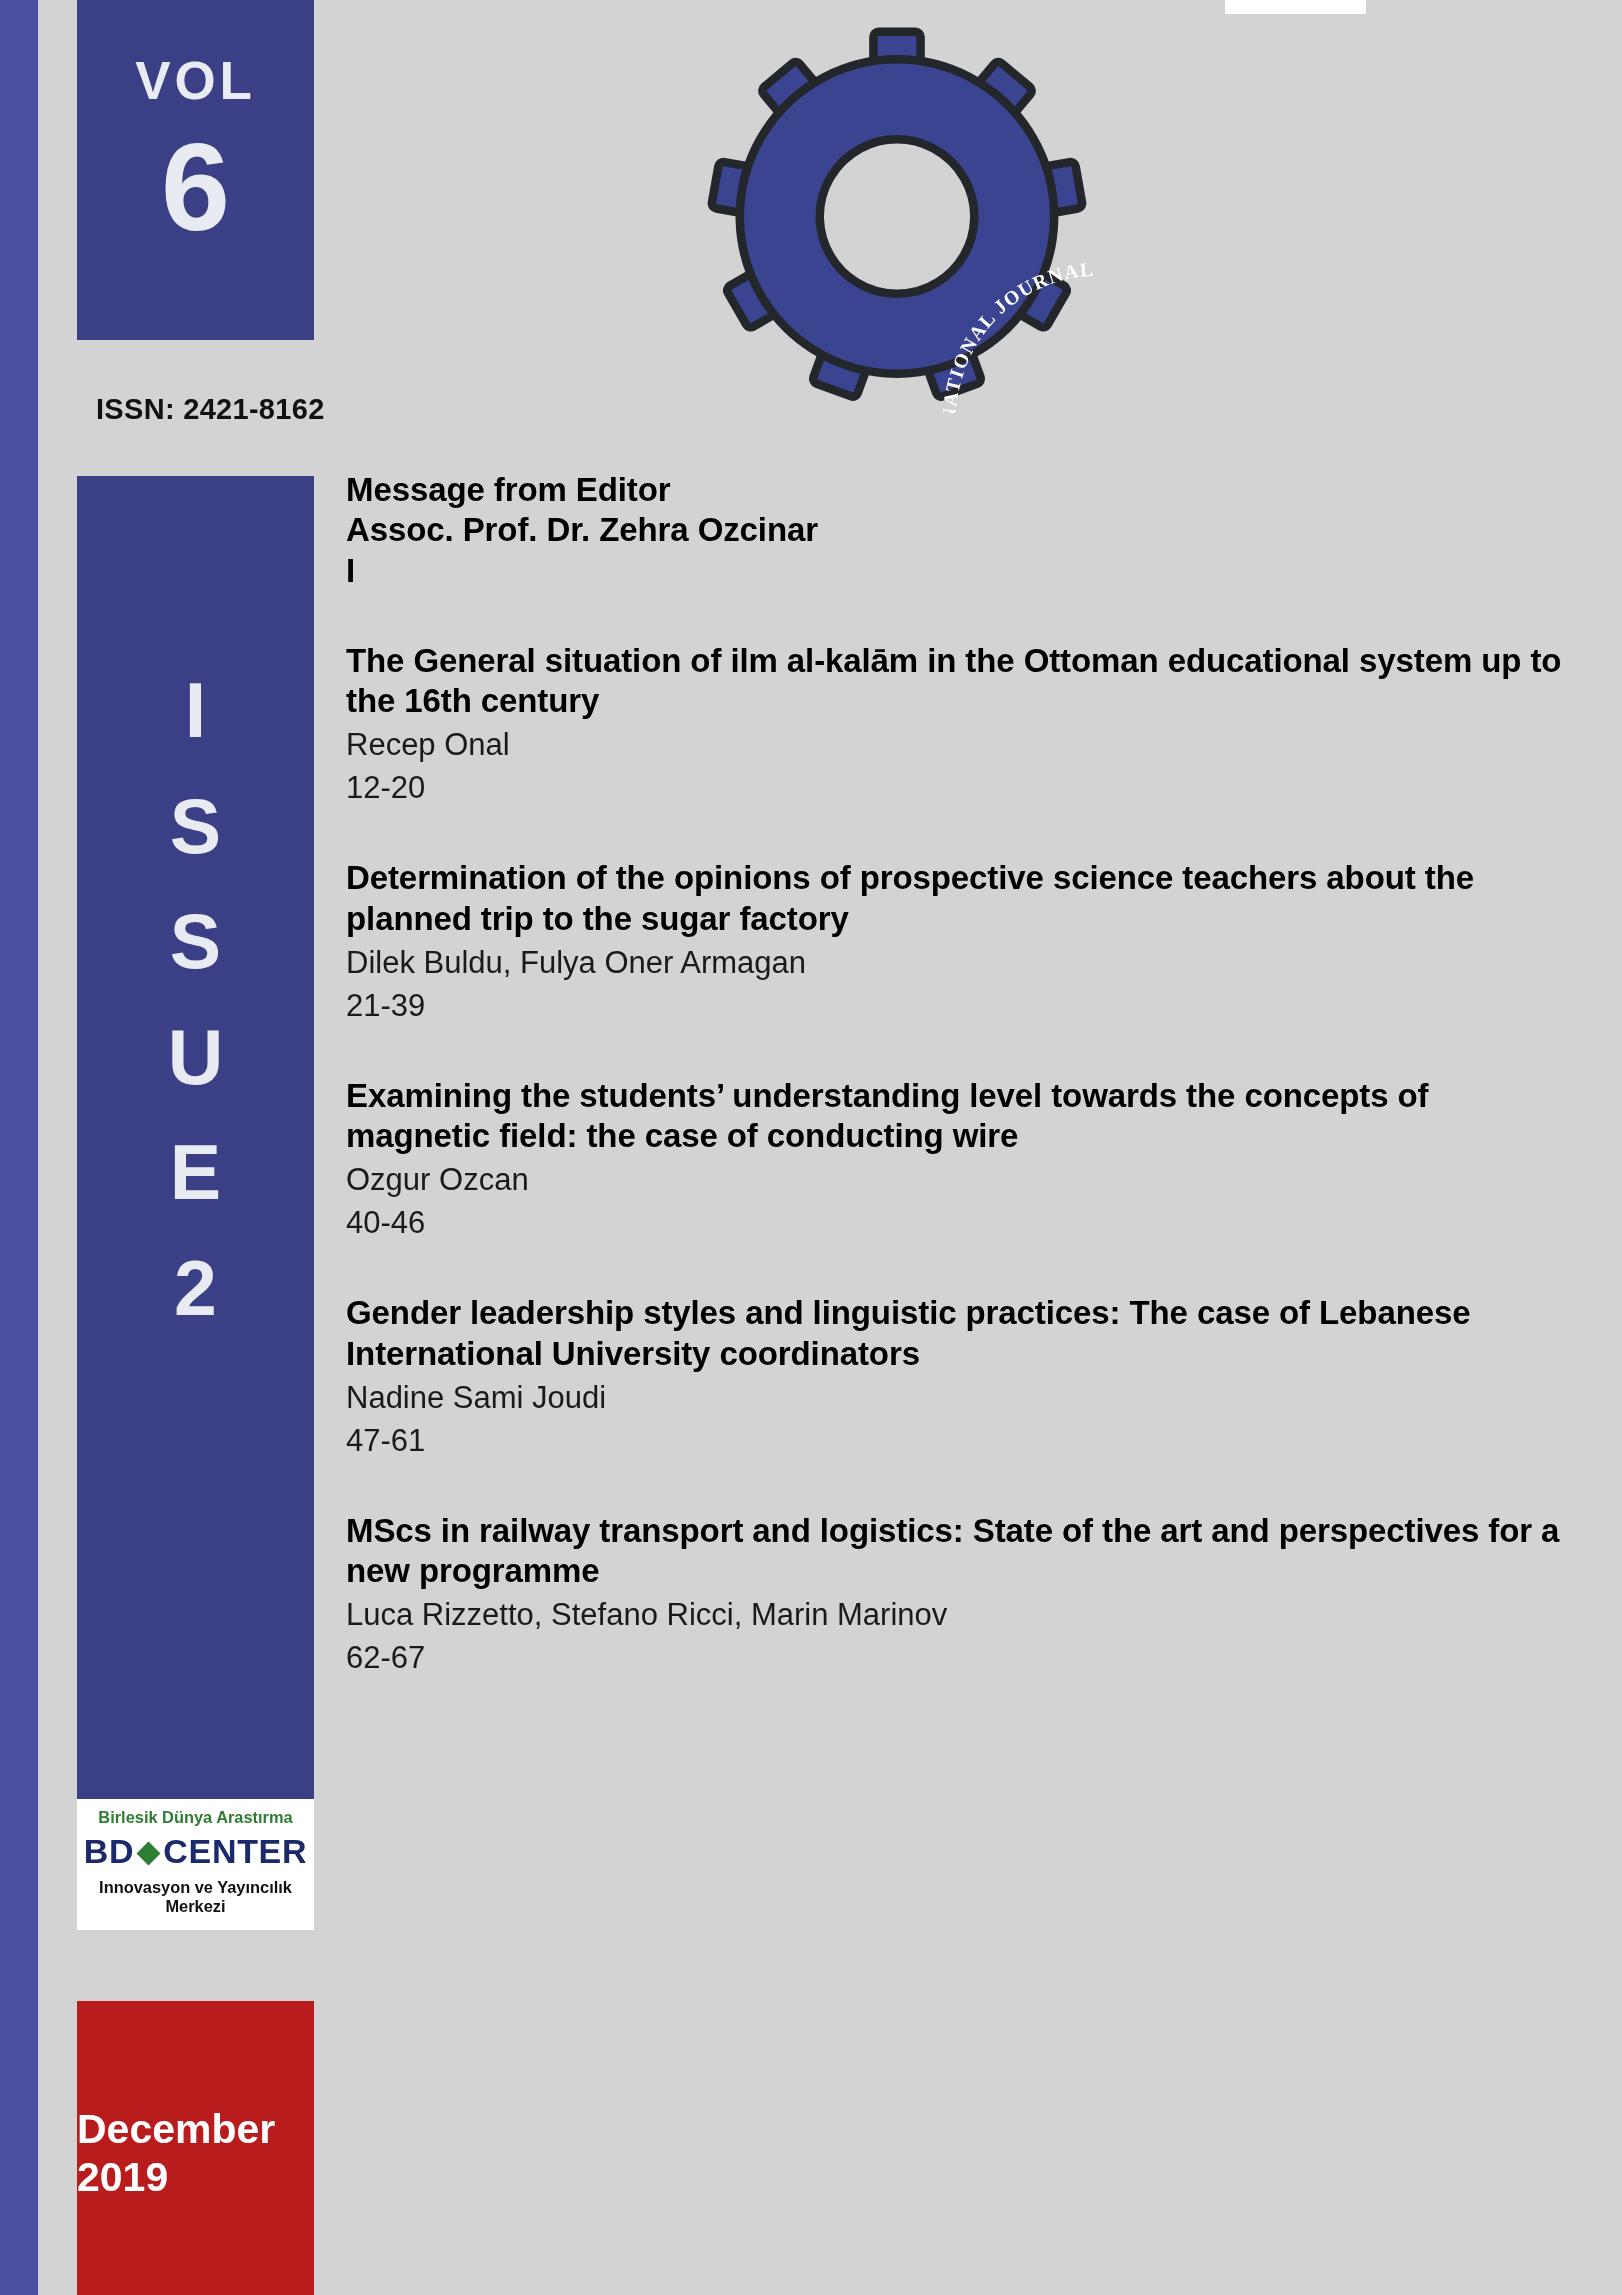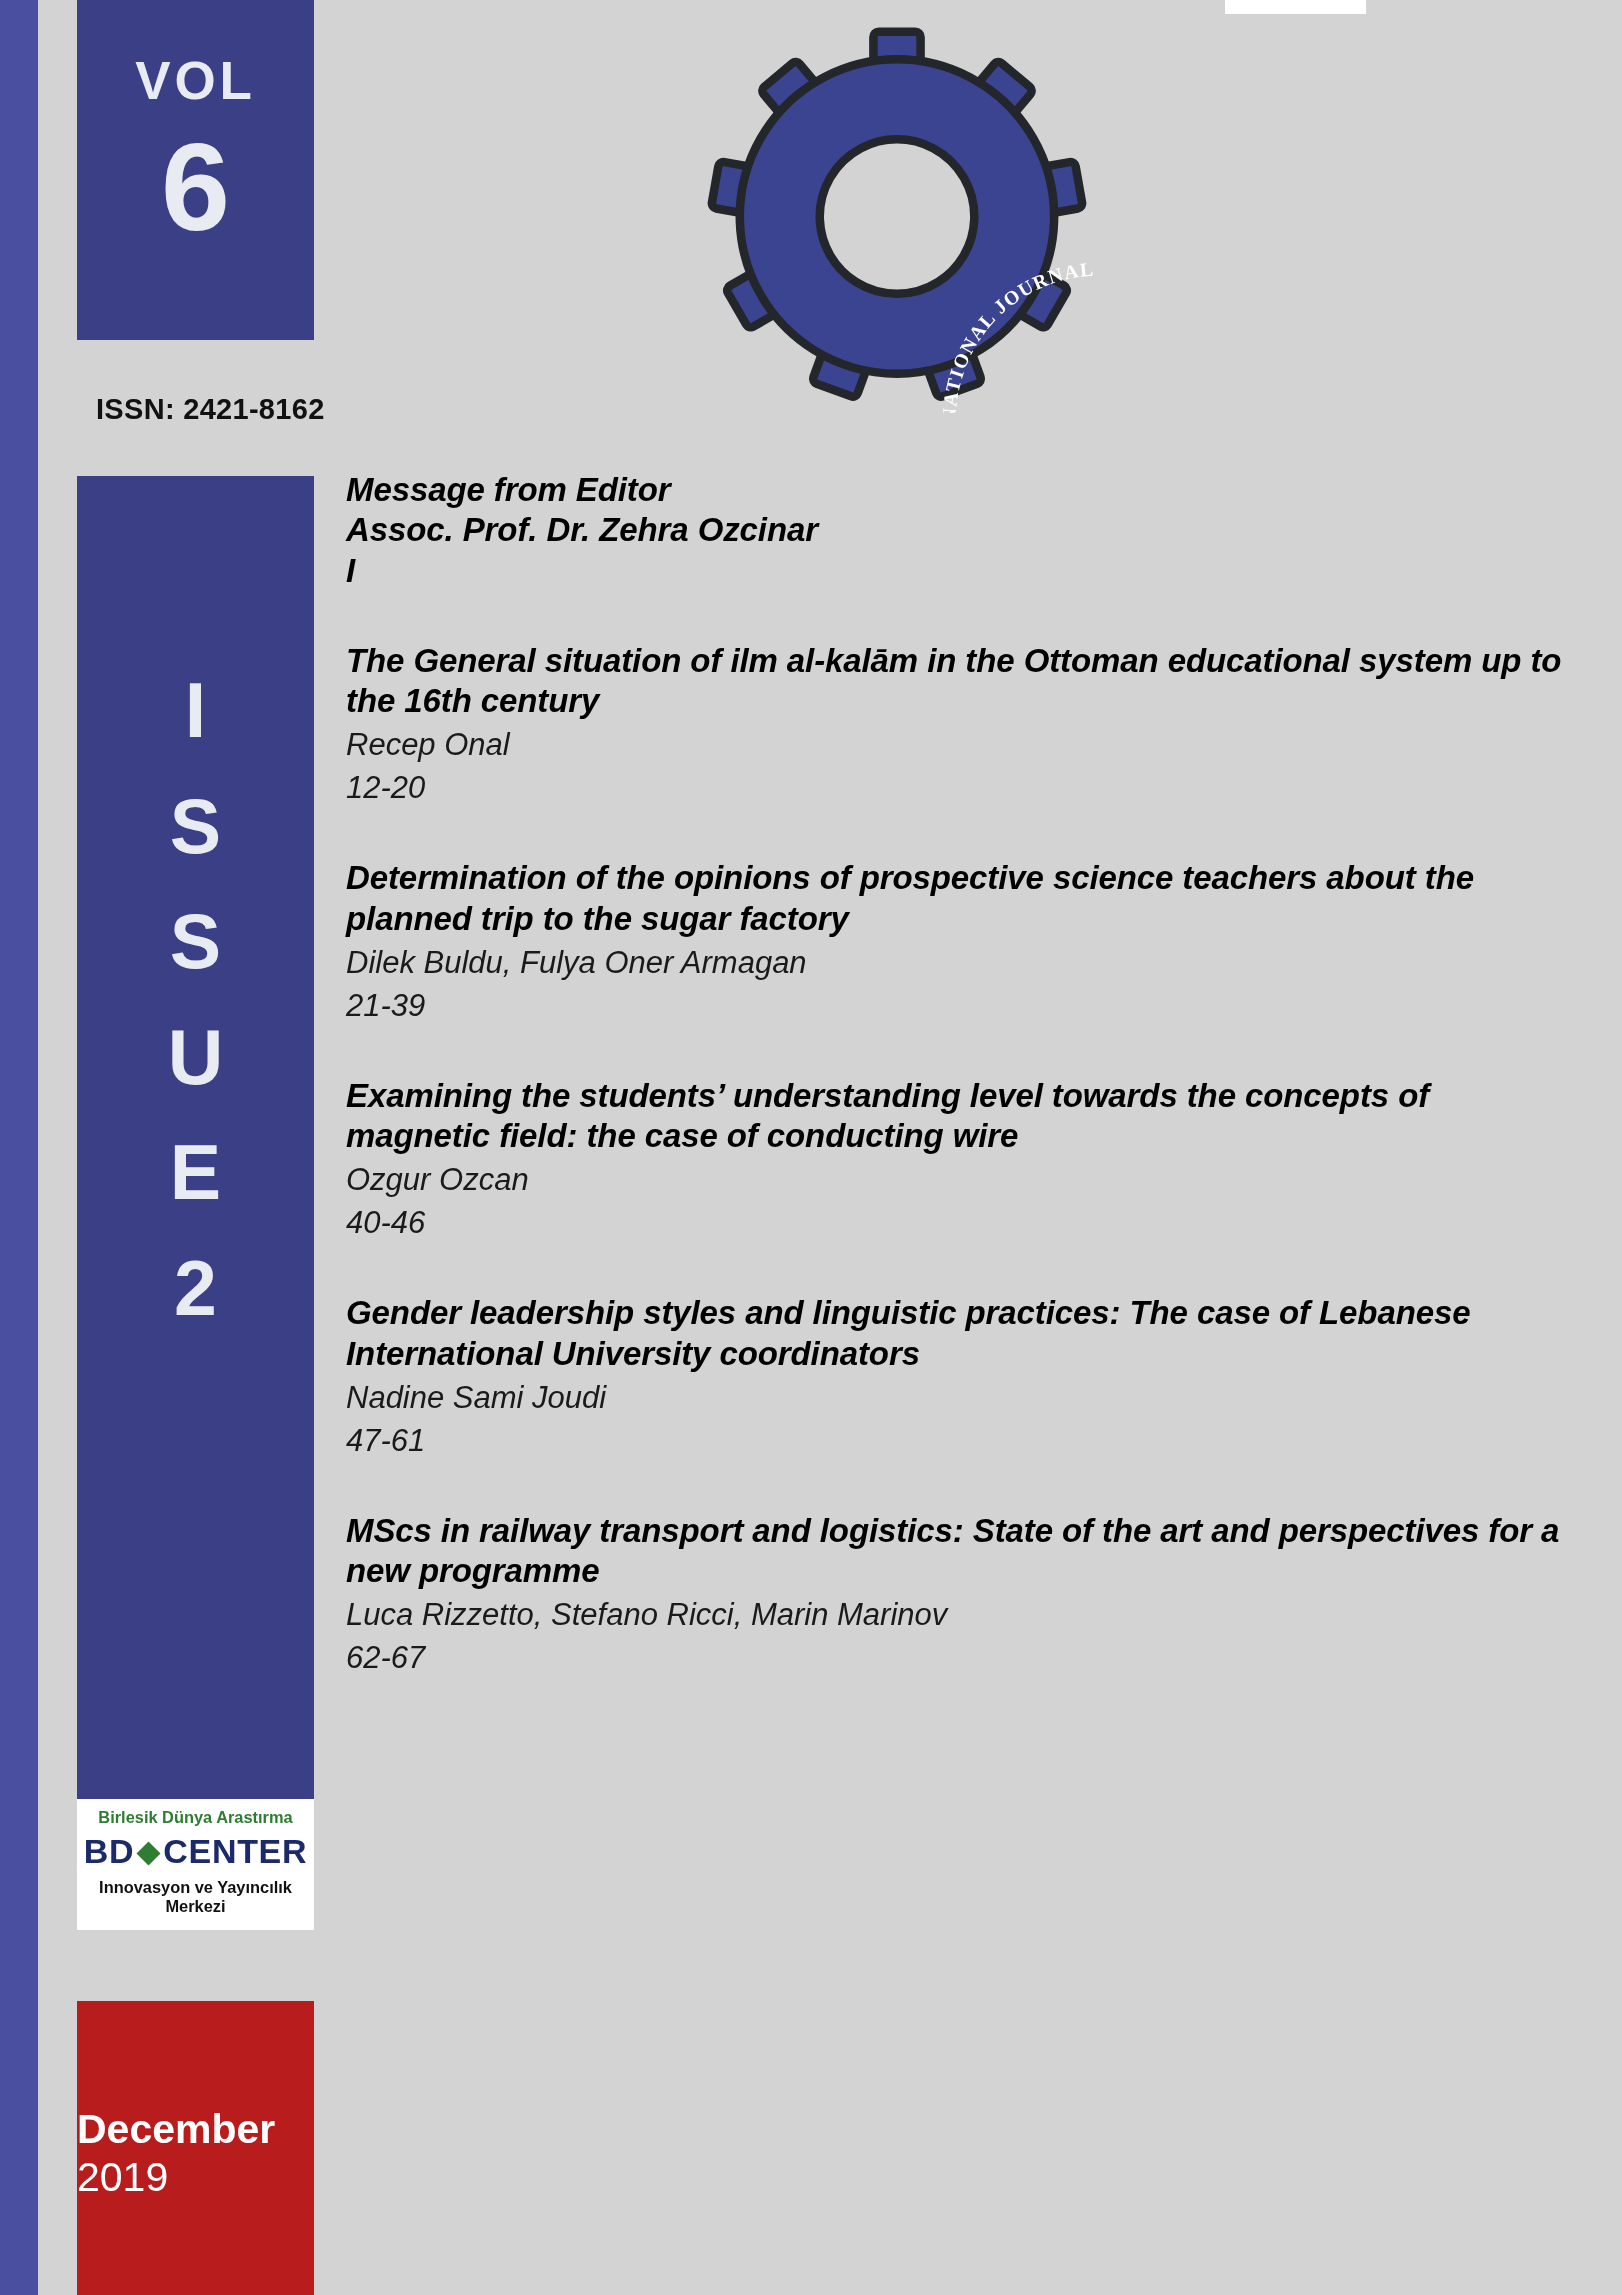--- a/index.html
+++ b/index.html
@@ -143,21 +143,21 @@
     box-sizing: border-box;
     padding-top: 106px;
   }
   .date-month {
     font-size: 41px;
     font-weight: bold;
     line-height: 1.1;
   }
   .date-year {
     font-size: 41px;
-    font-weight: normal;
+    font-weight: bold;
     line-height: 1.25;
   }
 
   
   .gear-logo {
     position: absolute;
     left: 694px;
     top: 19.6px;
     width: 406px;
     height: 393px;
@@ -174,21 +174,21 @@
     background: #ffffff;
   }
 
   
   .toc {
     position: absolute;
     left: 346px;
     top: 470px;
     width: 1230px;
   }
-  .toc-entry { margin-bottom: 0; font-style: italic; }
+  .toc-entry { margin-bottom: 0; }
   .entry-title {
     font-size: 33px;
     font-weight: bold;
     color: #000;
     line-height: 1.22;
     letter-spacing: -0.1px;
   }
   .entry-authors {
     font-size: 31px;
     color: #1a1a1a;

